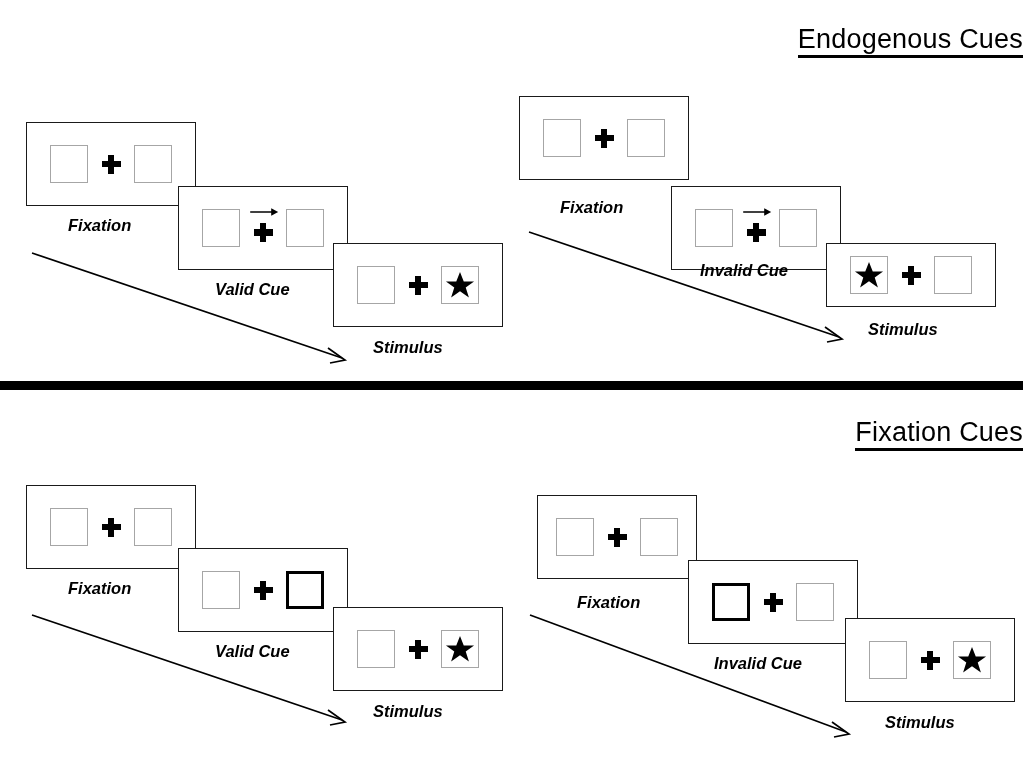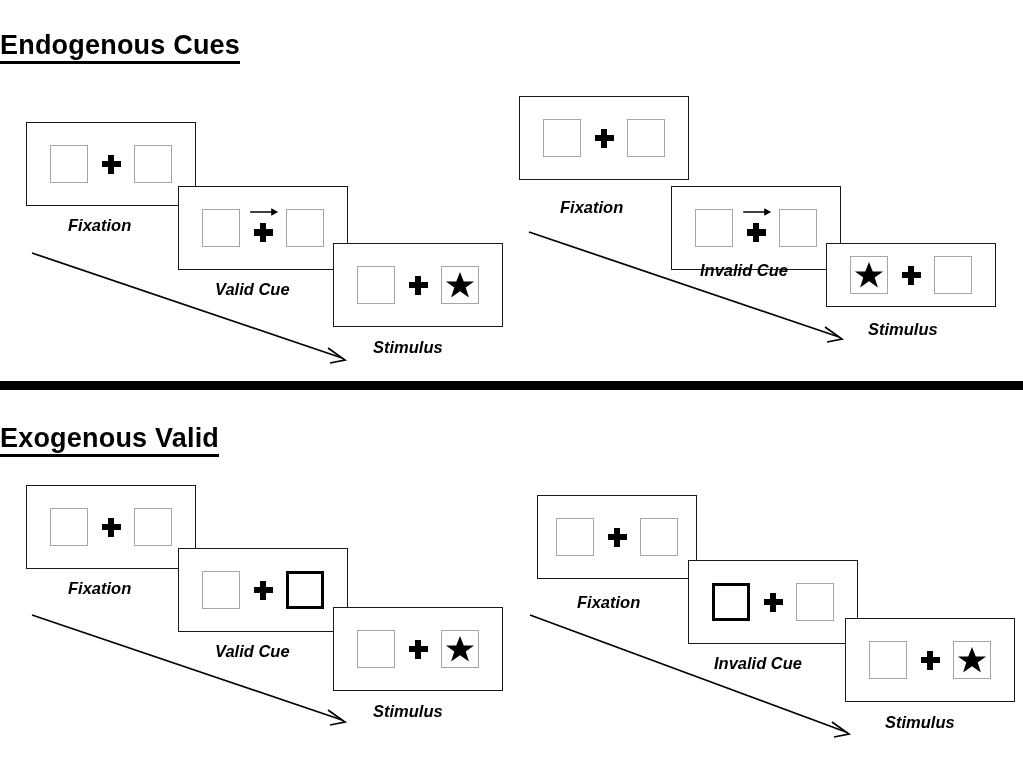--- a/index.html
+++ b/index.html
@@ -12,25 +12,24 @@
     height: 767px;
     position: relative;
     overflow: hidden;
     font-family: "Liberation Sans", sans-serif;
     color: #000000;
   }
 
   .section-title {
     position: absolute;
     width: 100%;
-    text-align: left;
+    text-align: right;
     font-size: 27px;
-    font-weight: bold;
+    font-weight: normal;
     letter-spacing: 0.2px;
-    margin-top: 6px;
   }
   .section-title span {
     border-bottom: 3px solid #000;
     padding-bottom: 1px;
   }
 
   .divider {
     position: absolute;
     left: 0;
     width: 1023px;
@@ -230,21 +229,21 @@
 <div class="flow-arrow" style="left:527px;top:229px;">
   <svg width="322" height="118" viewBox="0 0 322 118">
     <line x1="2" y1="3" x2="312" y2="108" stroke="#000" stroke-width="1.7"></line>
     <polyline points="298,98 315,110 300,113" fill="none" stroke="#000" stroke-width="1.7"></polyline>
   </svg>
 </div>
 
 <div class="divider" style="top:381px;"></div>
 
 <div class="section-title" style="top:417px;">
-  <span>Exogenous Valid</span>
+  <span>Fixation Cues</span>
 </div>
 
 <div class="panel" style="left:26px;top:485px;width:170px;height:84px;">
   <div class="panel-inner">
     <div class="slot"></div>
     <div class="center-mark">
       <div class="plus"></div>
     </div>
     <div class="slot"></div>
   </div>

